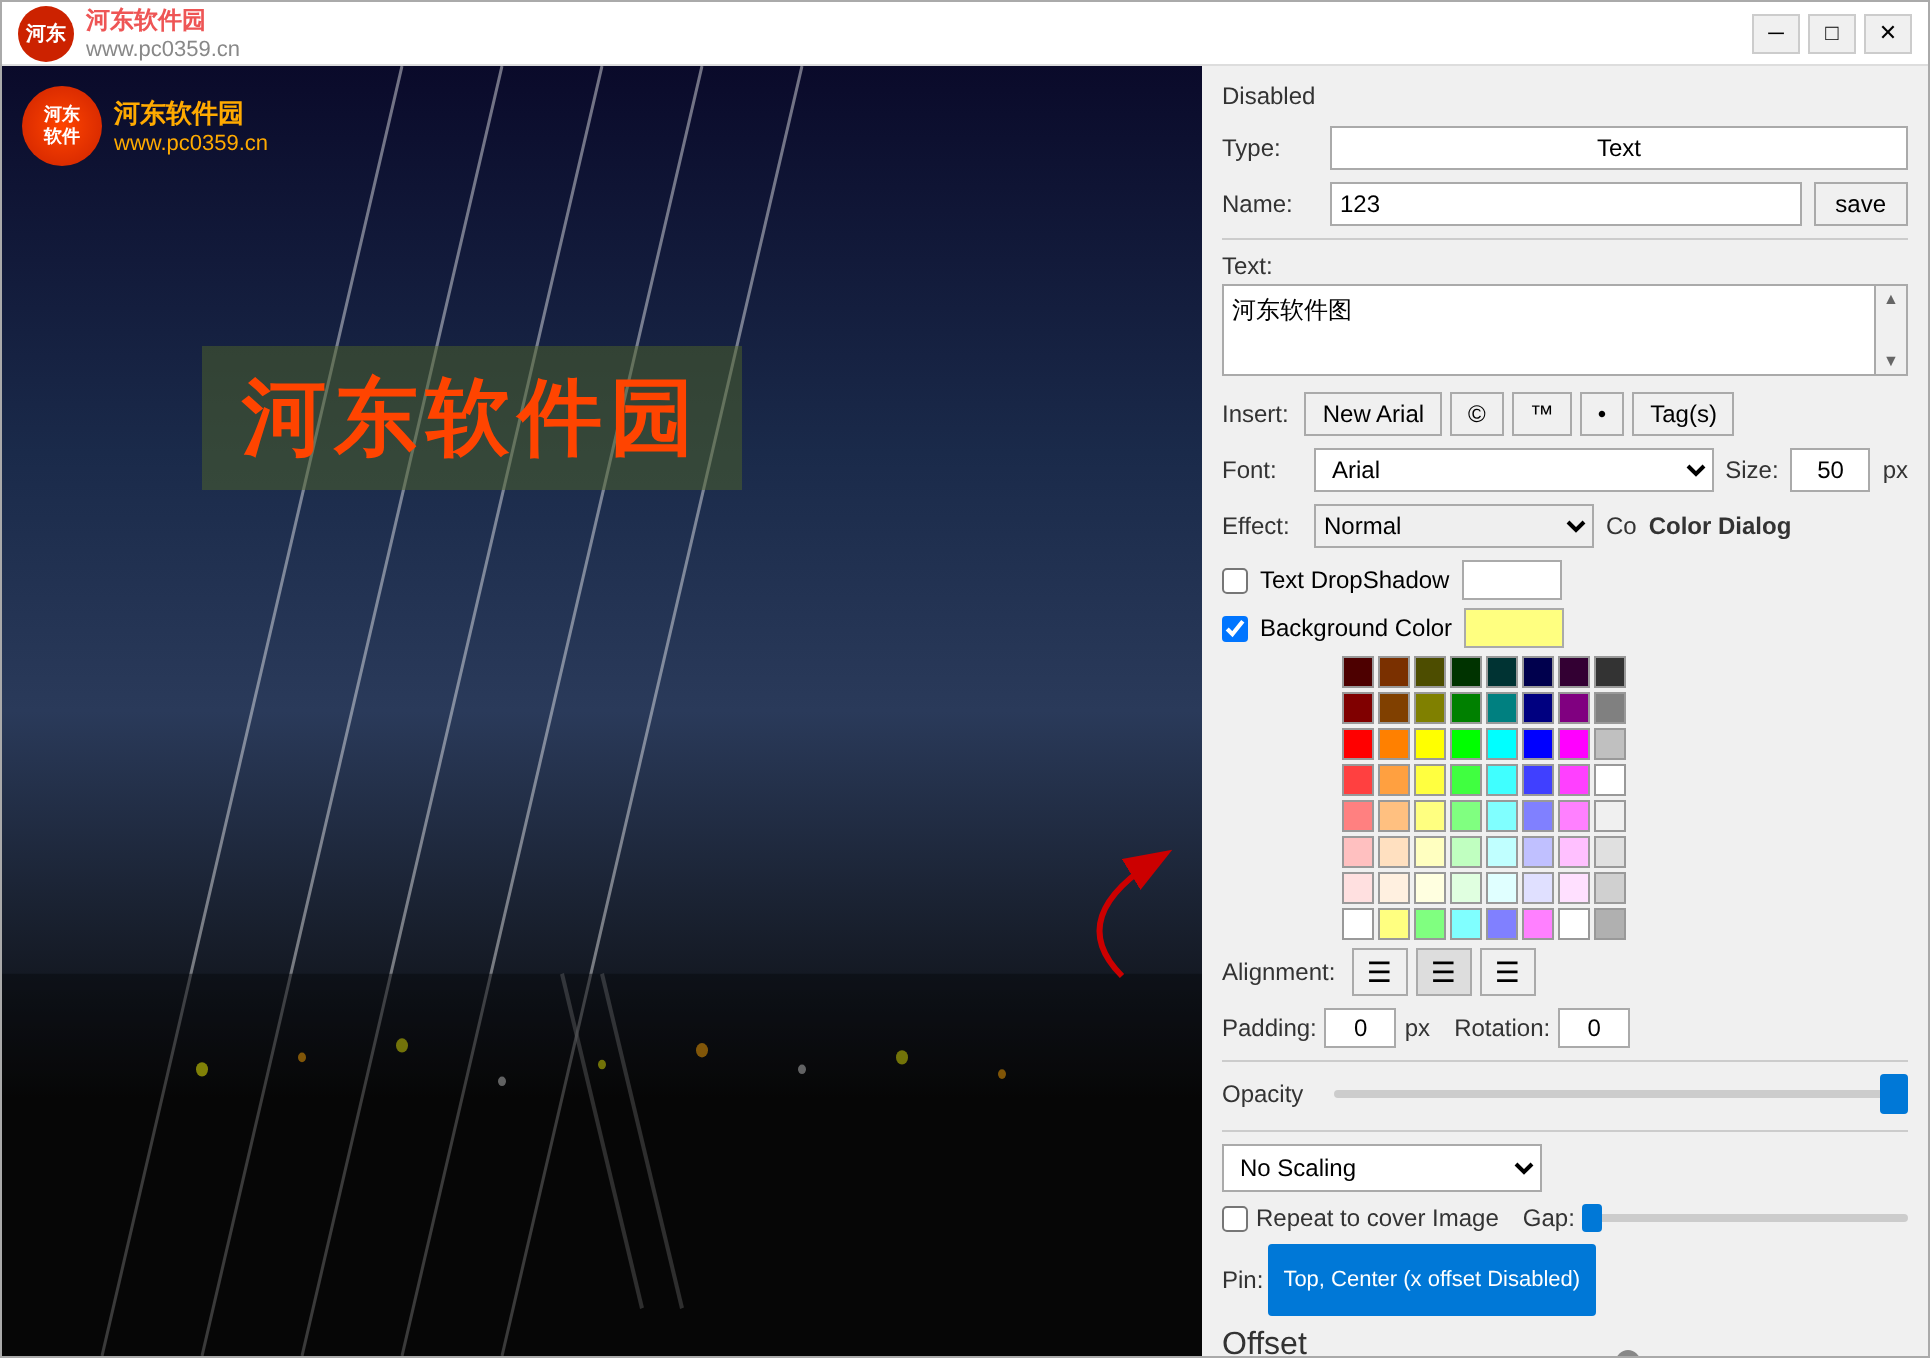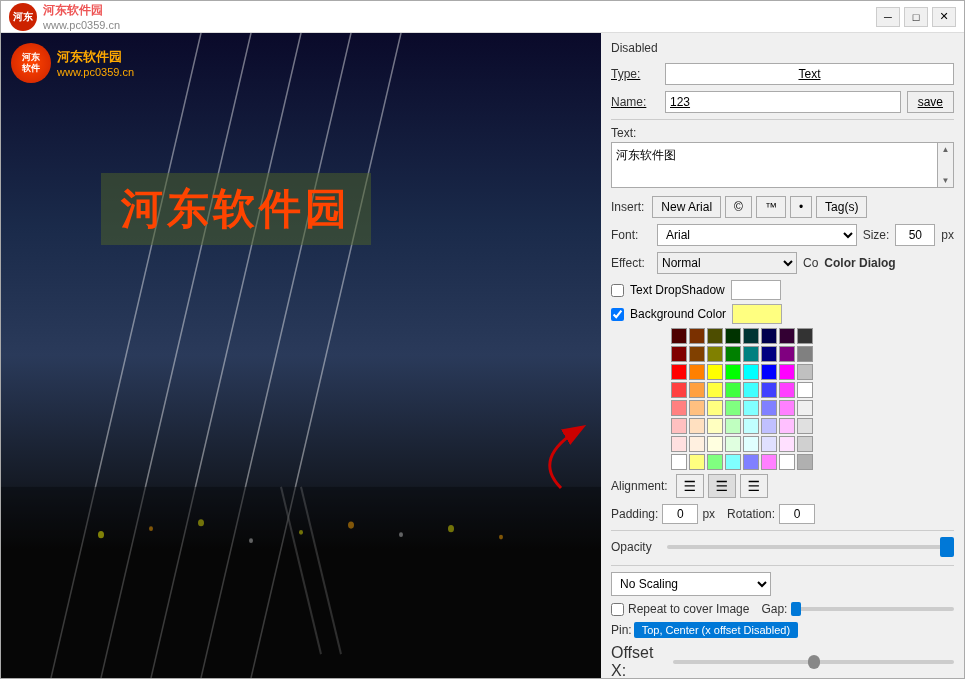--- a/index.html
+++ b/index.html
@@ -23,21 +23,21 @@
     .watermark-overlay { position: absolute; top: 140px; left: 100px; background: rgba(80,100,40,0.5); padding: 8px 20px; }
     .watermark-text { font-size: 42px; color: #ff4400; font-weight: bold; letter-spacing: 4px; }
     .preview-logo { position: absolute; top: 10px; left: 10px; display: flex; align-items: center; gap: 6px; }
     .logo-circle { width: 40px; height: 40px; background: radial-gradient(circle, #ff4400, #cc2200); border-radius: 50%; display: flex; align-items: center; justify-content: center; color: #fff; font-size: 9px; font-weight: bold; text-align: center; line-height: 1.2; }
     .logo-text { color: #ffaa00; font-size: 13px; font-weight: bold; }
     .logo-url { color: #ffaa00; font-size: 11px; }
 
     
     .right-panel { flex: 1; background: #f0f0f0; padding: 8px 10px; overflow-y: auto; position: relative; }
 
-    .form-row { display: flex; align-items: center; margin-bottom: 6px; gap: 6px; text-decoration: underline; }
+    .form-row { display: flex; align-items: center; margin-bottom: 6px; gap: 6px; }
     .form-label { width: 48px; color: #333; font-size: 12px; flex-shrink: 0; }
     .form-input { flex: 1; height: 22px; border: 1px solid #aaa; padding: 0 4px; font-size: 12px; background: #fff; }
     .form-btn { height: 22px; padding: 0 10px; border: 1px solid #aaa; background: #f0f0f0; cursor: pointer; font-size: 12px; }
 
     .text-area-row { display: flex; flex-direction: column; margin-bottom: 8px; }
     .text-area-label { font-size: 12px; color: #333; margin-bottom: 2px; }
     .text-area-wrap { display: flex; }
     .form-textarea { flex: 1; height: 46px; border: 1px solid #aaa; padding: 4px; font-size: 12px; background: #fff; resize: none; }
     .scrollbar-stub { width: 16px; background: #f0f0f0; border: 1px solid #aaa; border-left: none; display: flex; flex-direction: column; align-items: center; justify-content: space-between; padding: 2px 0; }
     .scroll-btn { font-size: 8px; color: #666; cursor: pointer; }
@@ -73,21 +73,21 @@
     .scaling-row { display: flex; align-items: center; margin-bottom: 6px; gap: 6px; }
     .scaling-select-wrap { width: 160px; position: relative; }
     .scaling-select-wrap select { width: 100%; height: 24px; border: 1px solid #aaa; padding: 0 4px; font-size: 12px; background: #fff; }
 
     .repeat-row { display: flex; align-items: center; margin-bottom: 6px; gap: 4px; }
     .repeat-label { font-size: 12px; color: #333; }
     .gap-label { font-size: 12px; color: #333; margin-left: 8px; }
 
     .pin-row { display: flex; align-items: center; margin-bottom: 6px; gap: 2px; }
     .pin-label { font-size: 12px; color: #333; }
-    .pin-value { background: #0078d7; color: #fff; font-size: 11px; padding: 2px 8px; border-radius: 2px; }
+    .pin-value { background: #0078d7; color: #fff; font-size: 11px; padding: 12px 8px; border-radius: 2px; }
 
     .offset-row { display: flex; align-items: center; margin-bottom: 4px; gap: 6px; }
     .offset-label { font-size: 16px; color: #333; width: 56px; }
 
     hr.divider { border: none; border-top: 1px solid #ccc; margin: 6px 0; }
   </style>
 </head>
 <body>
 
 <div class="app-window">

